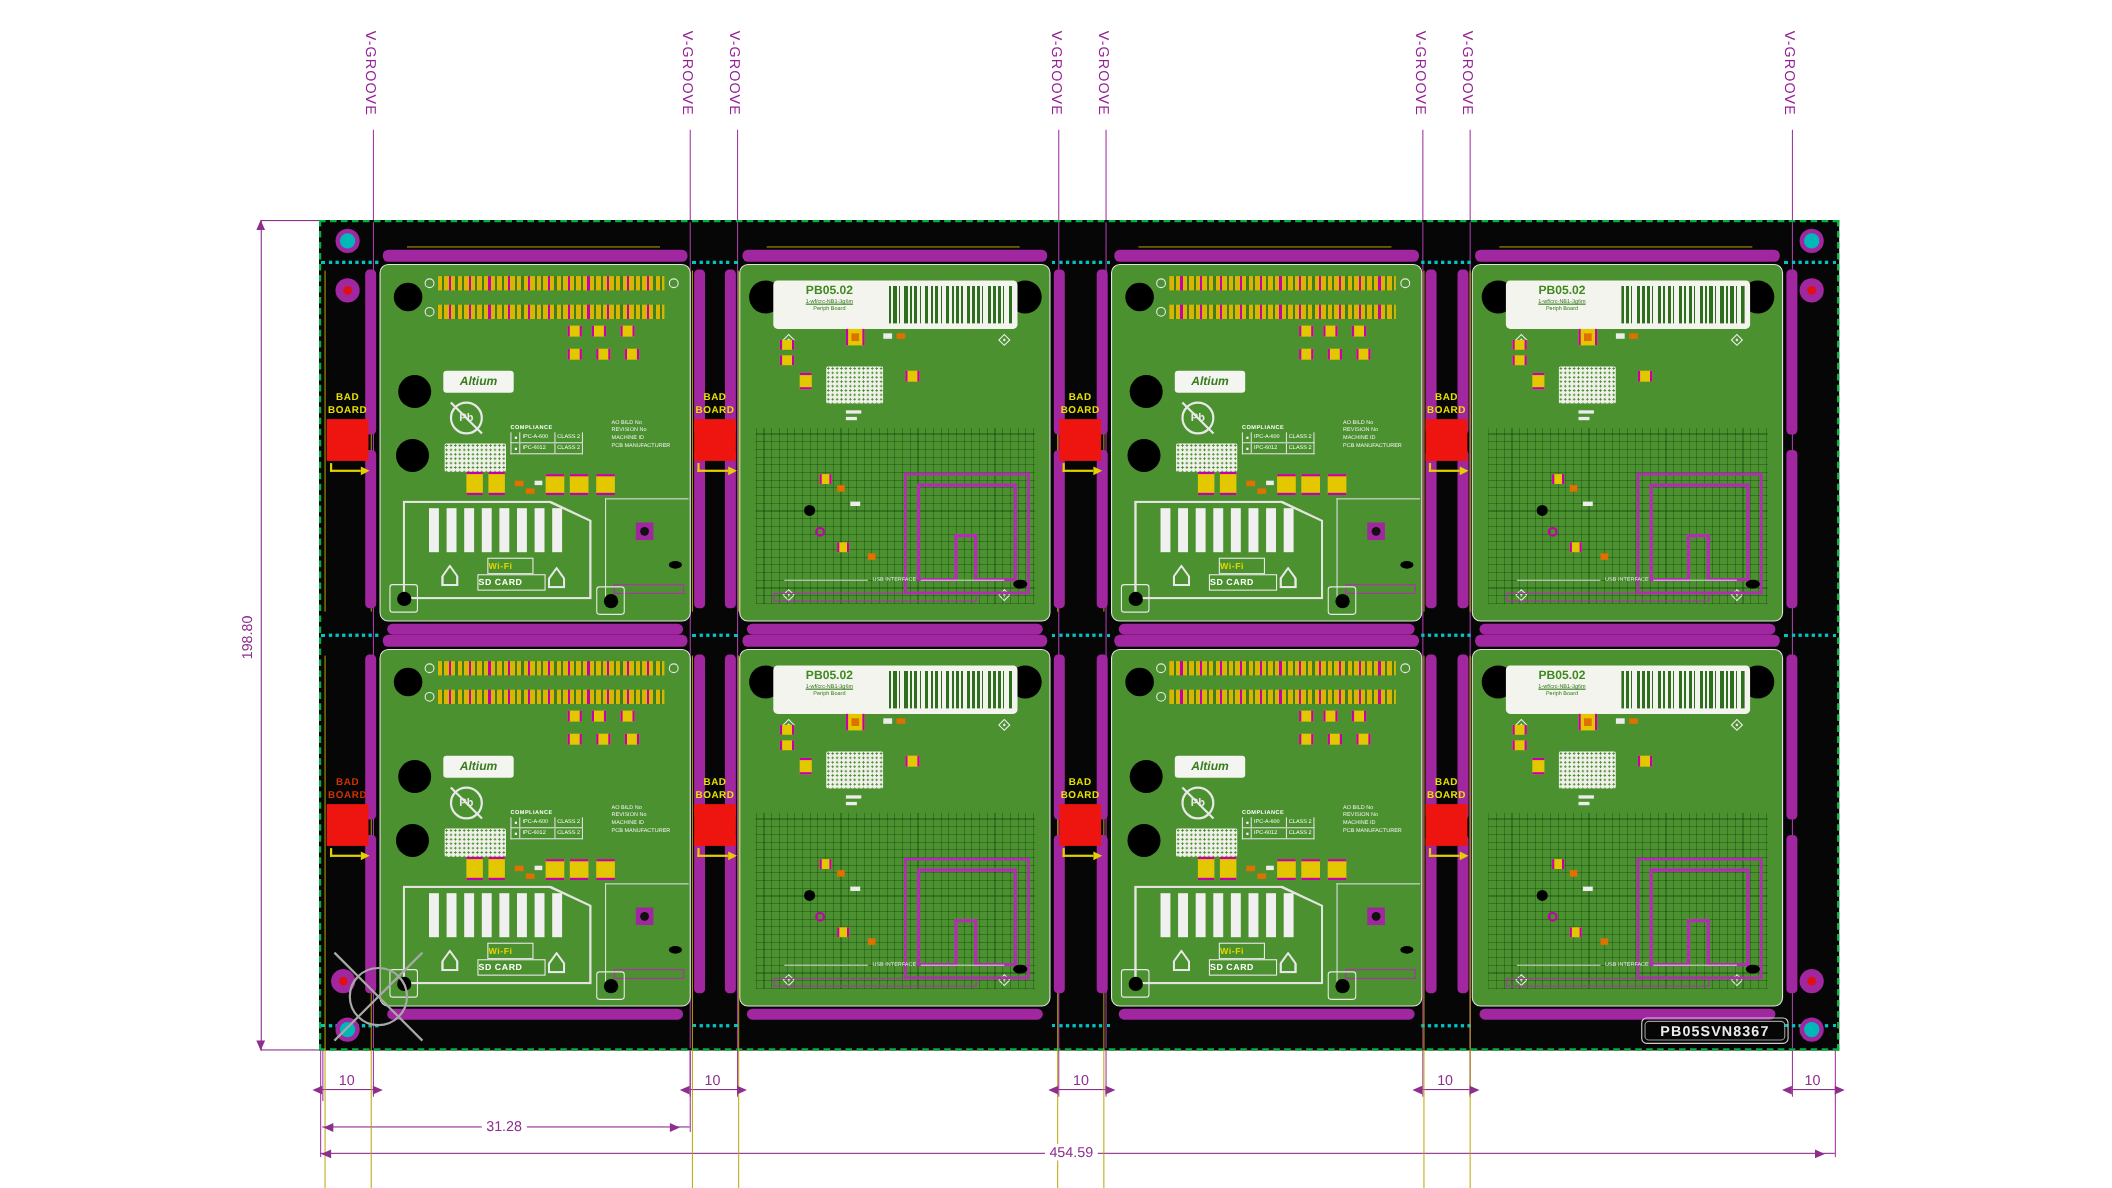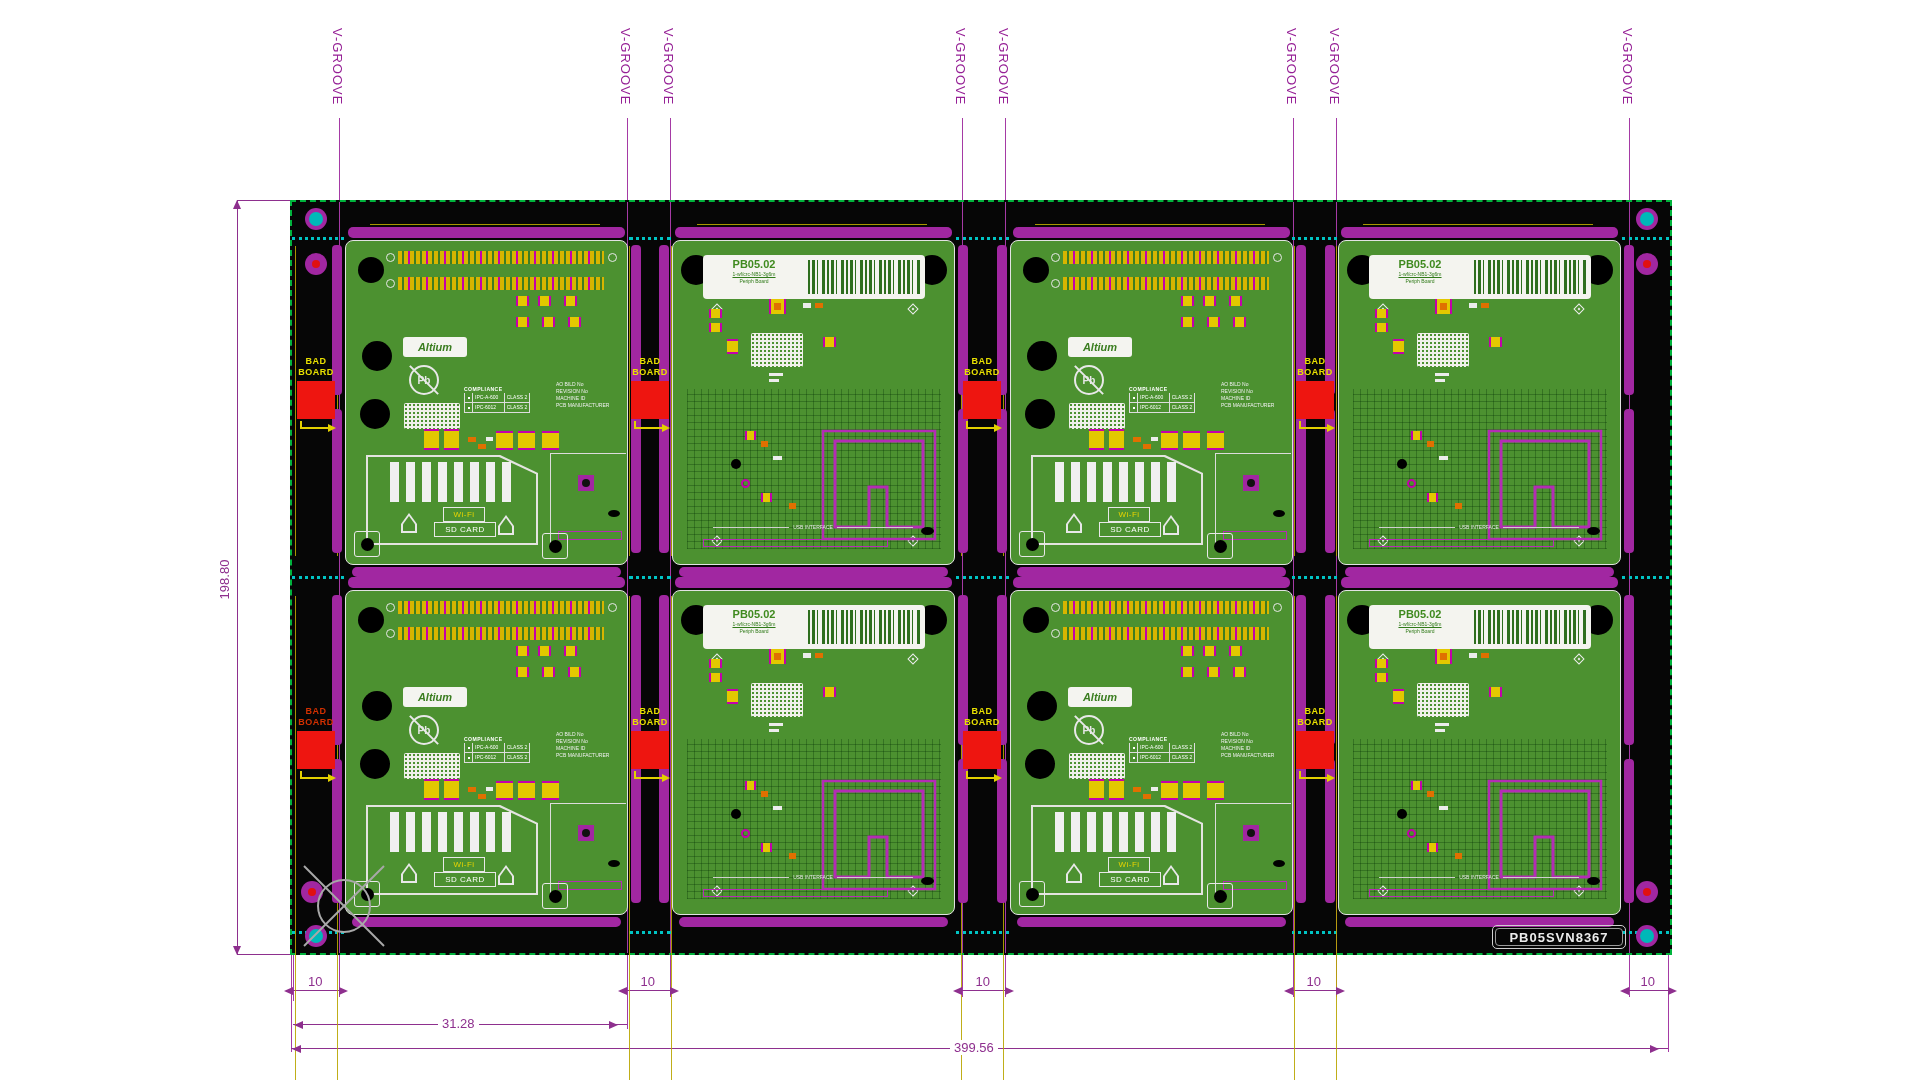--- a/index.html
+++ b/index.html
@@ -68,22 +68,22 @@
   .comp-row{display:flex;border:1px solid #ddd;border-top:none;height:9px;align-items:center}
   .comp-row:first-of-type{border-top:1px solid #ddd}
   .comp-dot{width:7px;border-right:1px solid #ddd;height:100%;display:flex;align-items:center;justify-content:center}
   .comp-dot b{width:2px;height:2px;background:#fff}
   .comp-std{flex:1;font-size:5px;padding-left:2px;border-right:1px solid #ddd;height:100%;line-height:9px}
   .comp-cls{width:24px;font-size:5px;text-align:center;line-height:9px}
   .sdo{position:absolute;background:#e4e4e0;clip-path:polygon(0 0,78% 0,100% 20%,100% 100%,0 100%)}
   .sdi{position:absolute;left:2px;top:2px;right:2px;bottom:2px;background:#4c9130;clip-path:polygon(0 0,78% 0,100% 20%,100% 100%,0 100%)}
   .sdbars{position:absolute;display:flex;gap:7px}
   .sdbars div{width:9px;height:40px;background:#f0f0f0}
-  .wifi-box{position:absolute;border:1px solid #e8e8e8;display:flex;align-items:center;justify-content:center;
-            font-weight:normal;font-size:8px;letter-spacing:.5px}
+  .wifi-box{position:absolute;border:1px solid #e8e8e8;display:flex;align-items:center;justify-content:flex-start;
+            font-weight:bold;font-size:8px;letter-spacing:.5px}
   .uarr{position:absolute;width:16px;height:20px;background:#e8e8e8;clip-path:polygon(50% 0,100% 55%,100% 100%,0 100%,0 55%)}
   .uarr .in{position:absolute;left:2px;top:3px;right:2px;bottom:2px;background:#4c9130;clip-path:polygon(50% 0,100% 55%,100% 100%,0 100%,0 55%)}
   .info{position:absolute;width:72px}
   .rfpad{position:absolute;background:#a127a1}
   .rfpad .in{position:absolute;left:4px;top:4px;right:4px;bottom:4px;background:#111;border-radius:50%}
   .rfbar{position:absolute;border:1px solid #b42cb4;box-sizing:border-box}
   .oval{position:absolute;background:#000;border-radius:50%}
   .mnt{position:absolute;width:26px;height:26px;border:1px solid #e8e8e8;border-radius:3px;box-sizing:border-box}
   .mnt .in{position:absolute;left:6px;top:6px;width:13px;height:13px;border-radius:50%;background:#000}
   .wline{position:absolute;background:#dcdcdc}
@@ -193,21 +193,21 @@
     <div class="abs arr arr-l" style="left: 1620px; top: 987px;"></div>
     <div class="abs arr arr-r" style="left: 1668px; top: 987px;"></div>
     <div class="abs dim" style="left: 1640.5px; top: 974px;">10</div>
     <div class="abs dimline" style="left: 293px; top: 1024px; width: 334px; height: 1px;"></div>
     <div class="abs arr arr-l" style="left: 294px; top: 1021px;"></div>
     <div class="abs arr arr-r" style="left: 609px; top: 1021px;"></div>
     <div class="abs dimlabel" style="left: 438px; top: 1016px;">31.28</div>
     <div class="abs dimline" style="left: 291px; top: 1048px; width: 1377px; height: 1px;"></div>
     <div class="abs arr arr-l" style="left: 292px; top: 1045px;"></div>
     <div class="abs arr arr-r" style="left: 1650px; top: 1045px;"></div>
-    <div class="abs dimlabel" style="left: 950px; top: 1040px;">399.56</div>
+    <div class="abs dimlabel" style="left: 950px; top: 1040px;">454.59</div>
     <div class="abs dimline" style="left: 237px; top: 200px; width: 1px; height: 755px;"></div>
     <div class="abs arr arr-u" style="left: 233px; top: 200px;"></div>
     <div class="abs arr arr-d" style="left: 233px; top: 946px;"></div>
     <div class="abs dimline" style="left: 237px; top: 200px; width: 53px; height: 1px;"></div>
     <div class="abs dimline" style="left: 237px; top: 954px; width: 53px; height: 1px;"></div>
     <div class="abs vdimlabel" style="left: 205px; top: 570px;">198.80</div>
     <div class="abs tealdots" style="left: 292px; top: 237px; width: 52px;"></div>
     <div class="abs tealdots" style="left: 292px; top: 576px; width: 52px;"></div>
     <div class="abs tealdots" style="left: 292px; top: 931px; width: 52px;"></div>
     <div class="abs tealdots" style="left: 629px; top: 237px; width: 42px;"></div>

